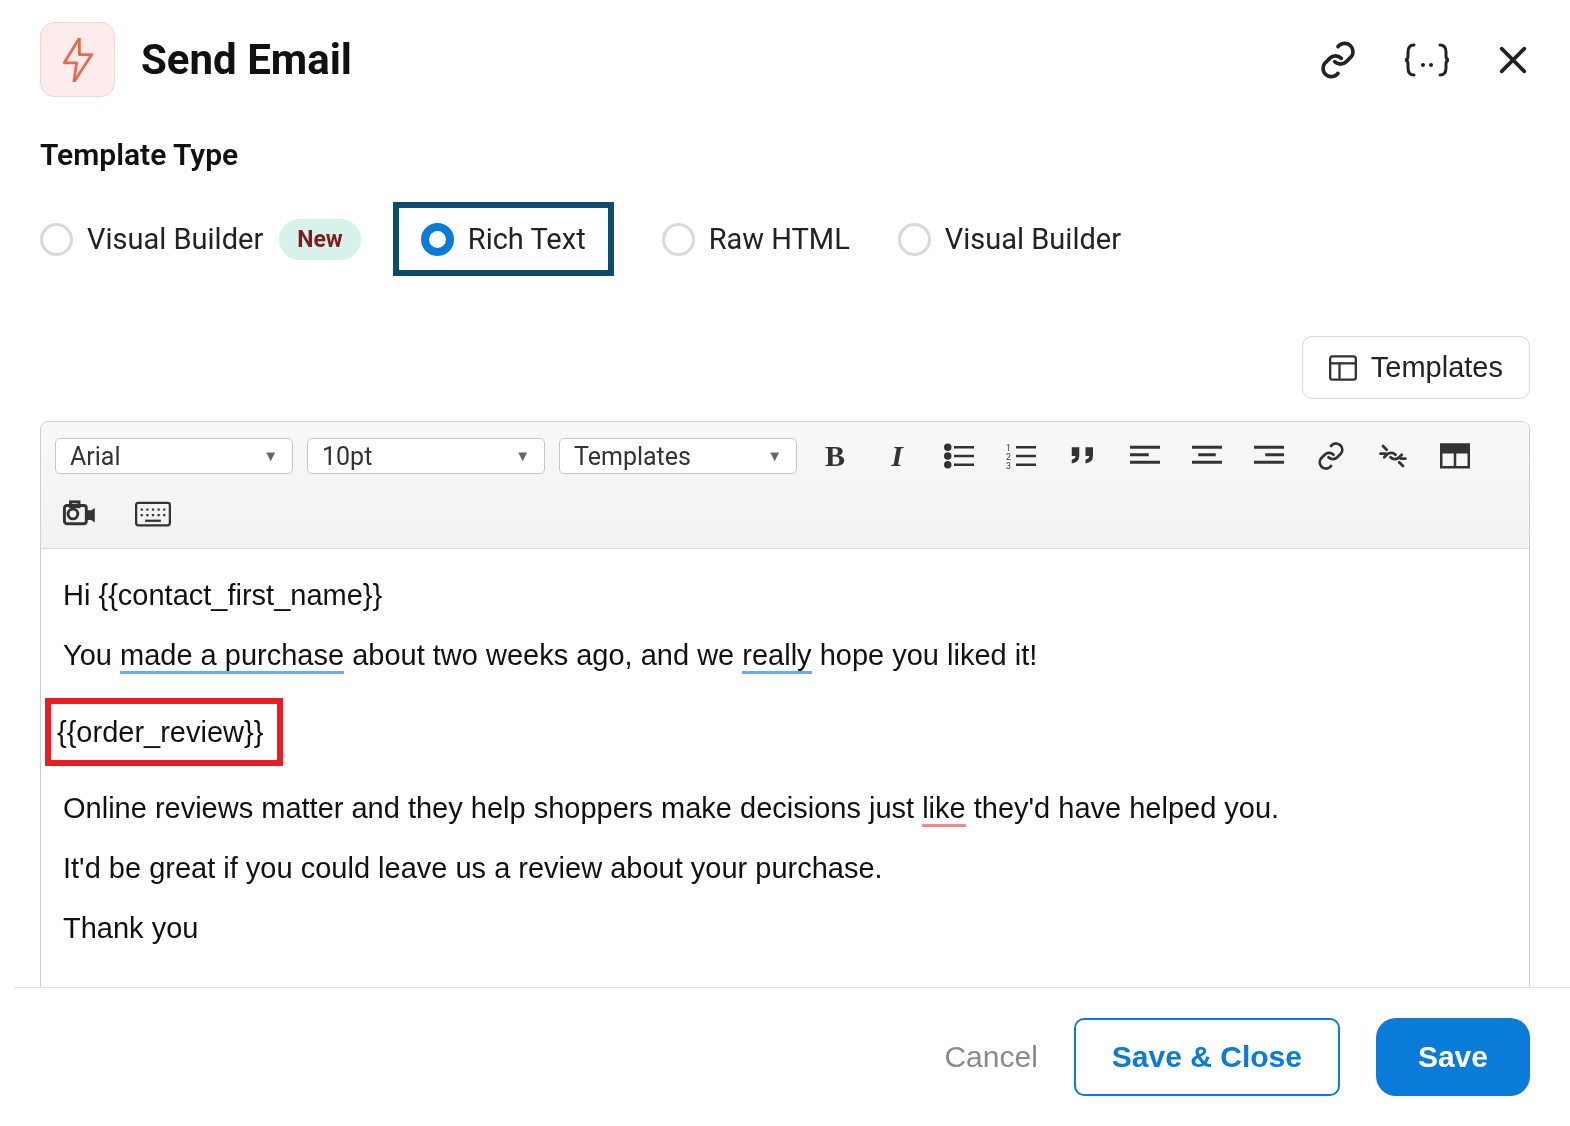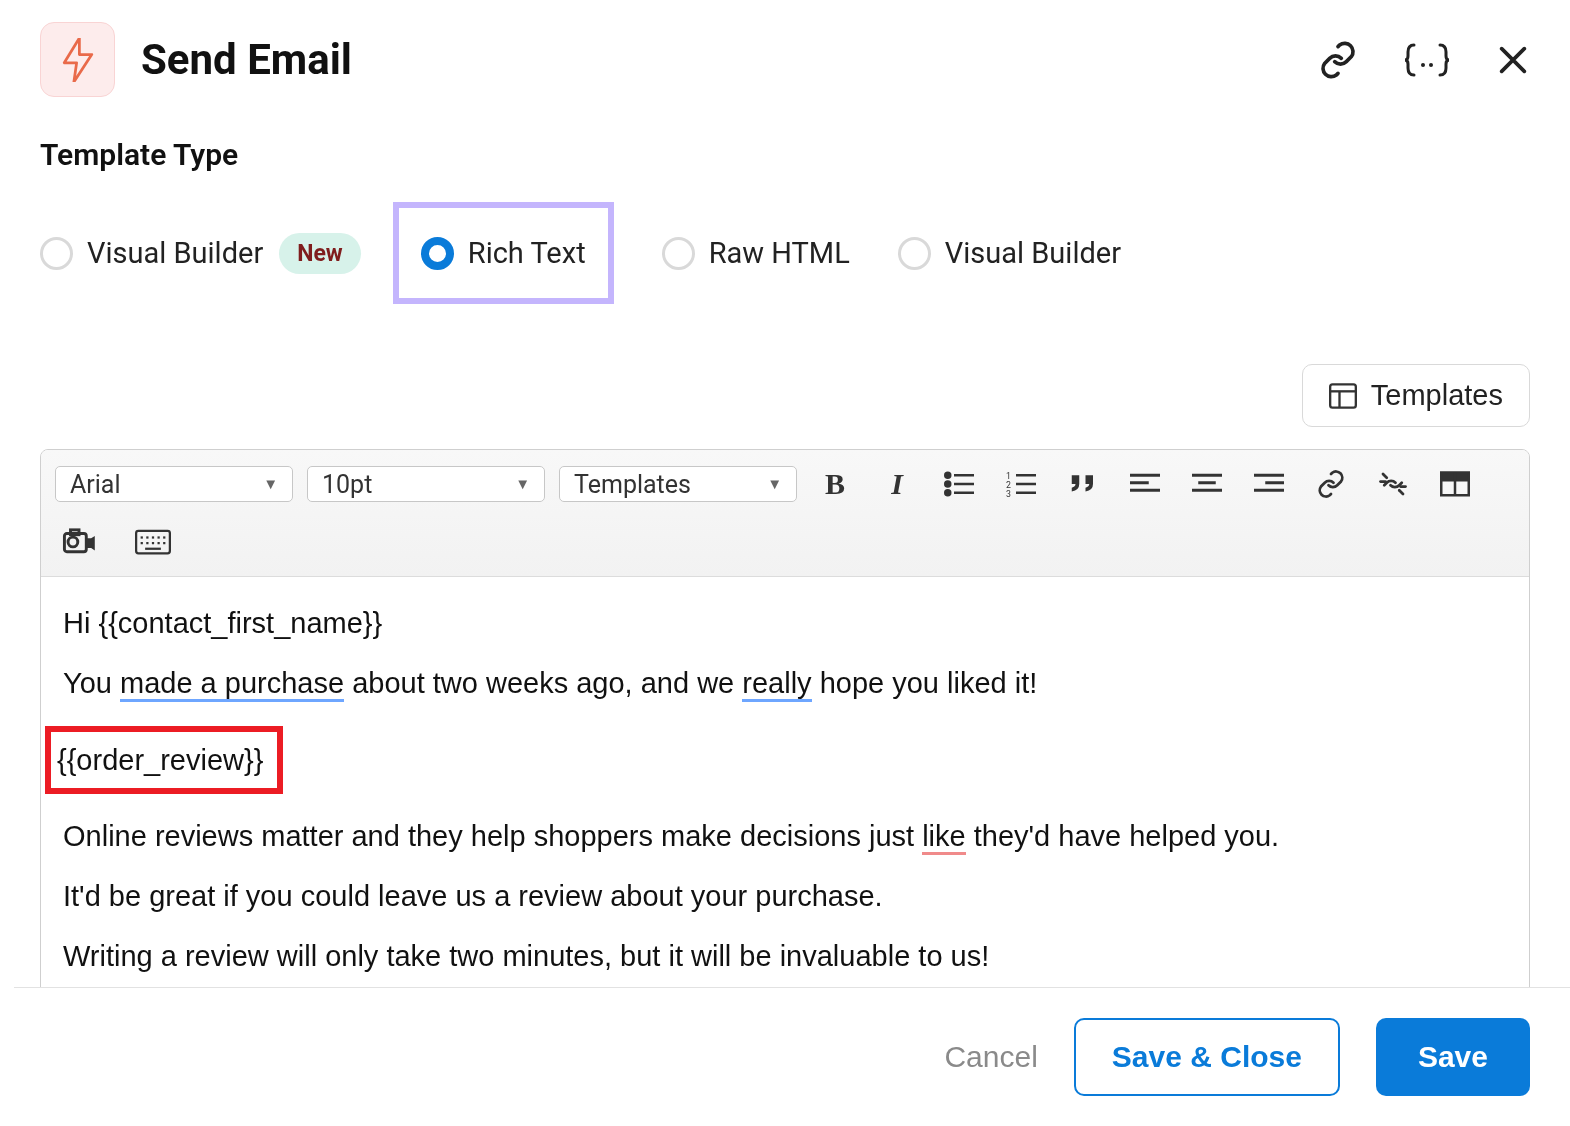--- a/index.html
+++ b/index.html
@@ -83,22 +83,22 @@
     .new-badge {
       background: #d7f2ea;
       color: #7f1d1d;
       font-size: 23px;
       font-weight: 700;
       padding: 7px 18px;
       border-radius: 999px;
       margin-left: 2px;
     }
     .red-highlight {
-      border: 6px solid #c4b5fd;
-      padding: 28px 22px;
+      border: 6px solid #0c4a6e;
+      padding: 14px 22px;
       margin-left: -16px;
     }
 
     
     .templates-row {
       display: flex;
       justify-content: flex-end;
       padding: 60px 40px 22px 40px;
     }
     .templates-btn {
@@ -221,21 +221,21 @@
       border-radius: 10px;
       padding: 20px 36px;
       cursor: pointer;
     }
     .btn-primary {
       font-size: 30px;
       color: #fff;
       font-weight: 600;
       border: none;
       background: #0a7bd9;
-      border-radius: 10px;
+      border-radius: 20px;
       padding: 22px 42px;
       cursor: pointer;
     }
   </style>
 </head>
 <body>
 
 <div class="header">
   <div class="bolt-badge">
     <svg width="34" height="44" viewBox="0 0 24 32">
@@ -434,21 +434,20 @@
     </p>
     <p class="p-review-row">
       <span class="review-box">
         <span>{{order_review}}</span>
       </span>
     </p>
     <p>
       <span>Online reviews matter and they help shoppers make decisions just </span><span class="underline-red">like</span><span> they'd have helped you.</span>
     </p>
     <p>It'd be great if you could leave us a review about your purchase.</p>
-    <p>Writing a review will only take two minutes, but it will be invaluable to us!</p>
     <p>Thank you</p>
   </div>
 </div>
 
 <div class="footer">
   <button class="btn-cancel">Cancel</button>
   <button class="btn-outline">Save &amp; Close</button>
   <button class="btn-primary">Save</button>
 </div>
 

